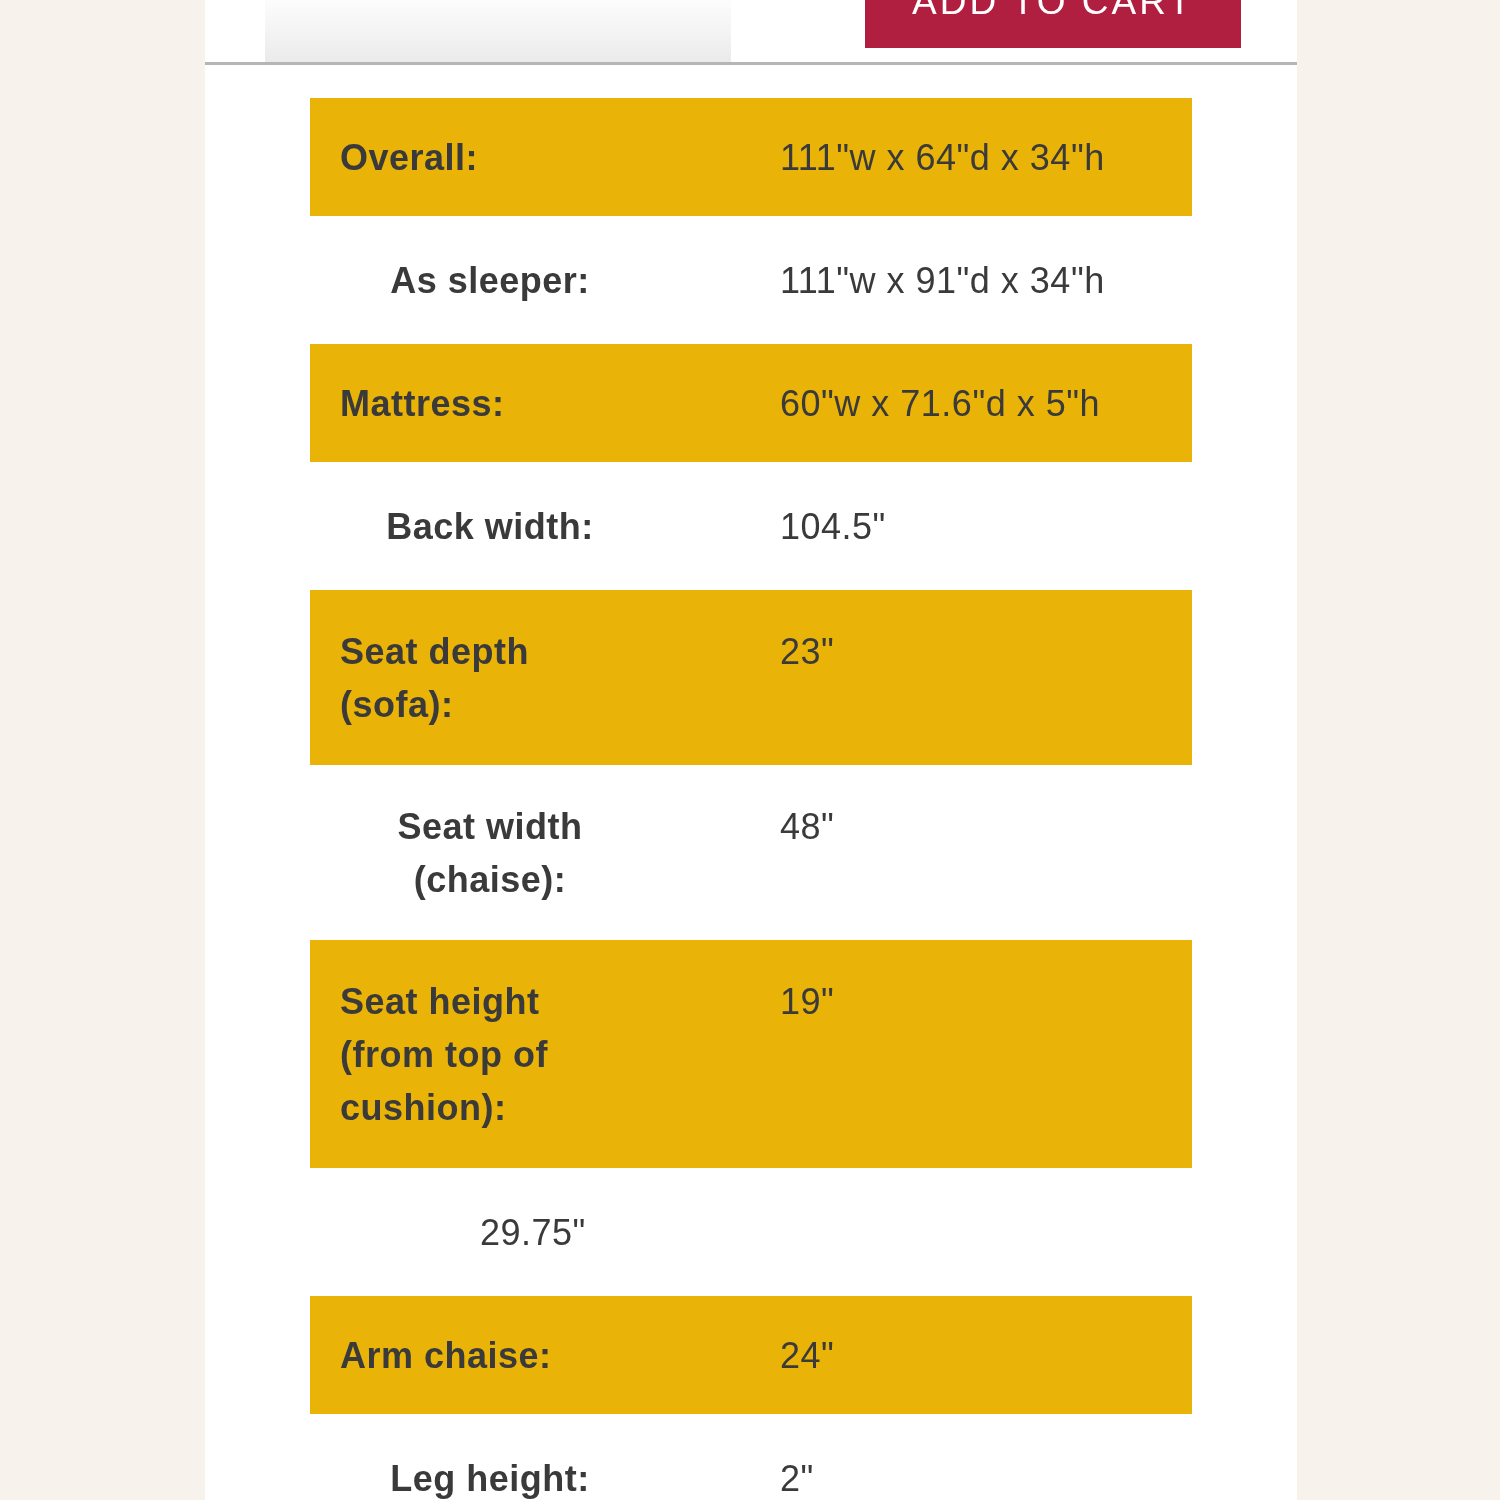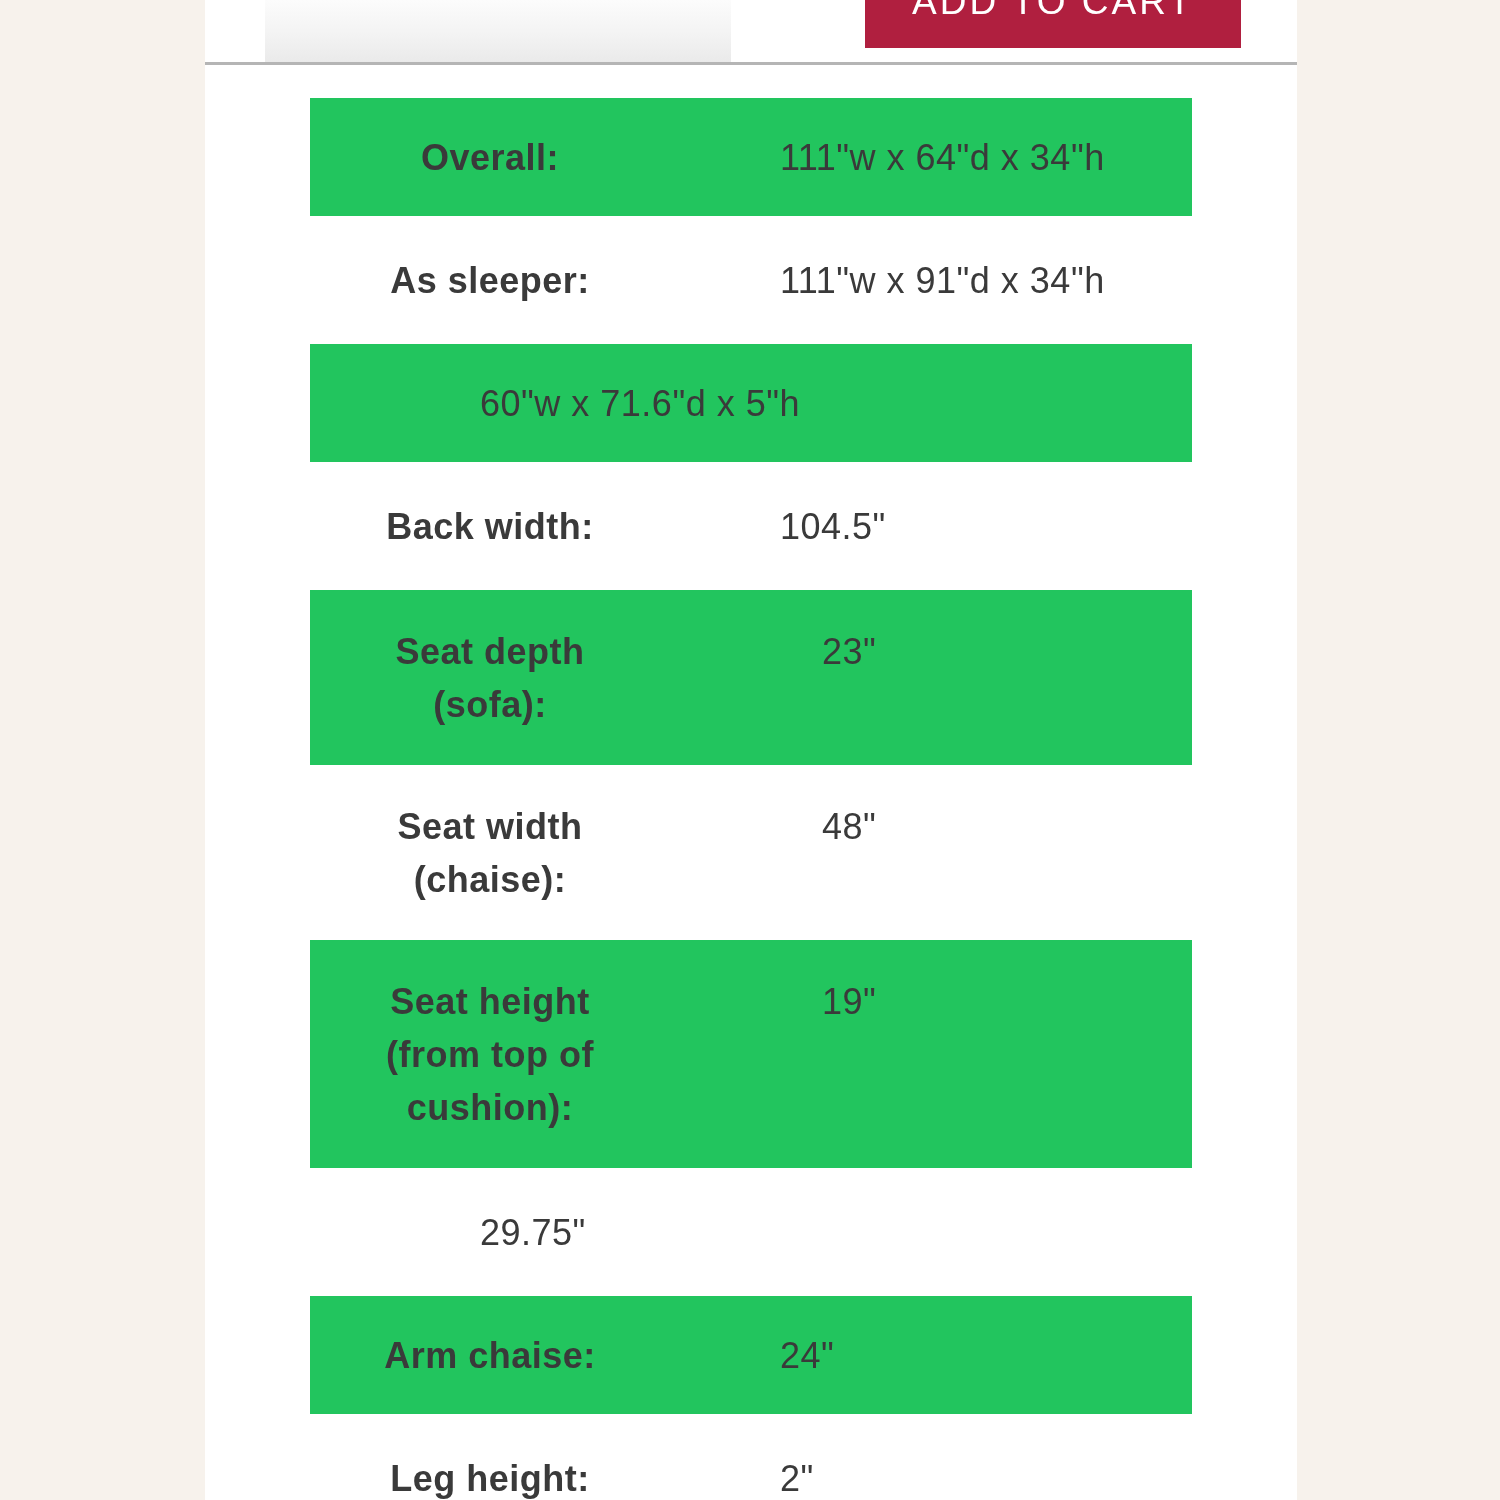--- a/index.html
+++ b/index.html
@@ -51,23 +51,23 @@
     position: absolute;
     left: 105px; top: 98px;
     width: 882px;
   }
   .row {
     display: flex;
     align-items: flex-start;
     padding: 33px 30px 32px 30px;
     color: #3a3a3a;
   }
-  .row.shaded { background: #22c55e; text-align: center; }
+  .row.shaded { background: #eab308; }
   .row.plain  { background: transparent; padding-top: 38px; padding-bottom: 37px; text-align: center; }
-  .row.double { padding-top: 35px; padding-bottom: 34px; gap: 42px; }
+  .row.double { padding-top: 35px; padding-bottom: 34px; }
   .spec-label {
     width: 300px;
     flex: 0 0 300px;
     font-size: 36px;
     line-height: 53px;
     font-weight: 600;
     letter-spacing: 0.5px;
   }
   .spec-value {
     margin-left: 140px;
@@ -94,20 +94,21 @@
   <div class="specs-table">
       <div class="row shaded">
     <span class="spec-label">Overall:</span>
     <span class="spec-value">111"w x 64"d x 34"h</span>
   </div>
       <div class="row plain">
     <span class="spec-label">As sleeper:</span>
     <span class="spec-value">111"w x 91"d x 34"h</span>
   </div>
       <div class="row shaded">
+    <span class="spec-label">Mattress:</span>
     <span class="spec-value">60"w x 71.6"d x 5"h</span>
   </div>
       <div class="row plain">
     <span class="spec-label">Back width:</span>
     <span class="spec-value">104.5"</span>
   </div>
       <div class="row shaded double">
     <span class="spec-label">Seat depth (sofa):</span>
     <span class="spec-value">23"</span>
   </div>

